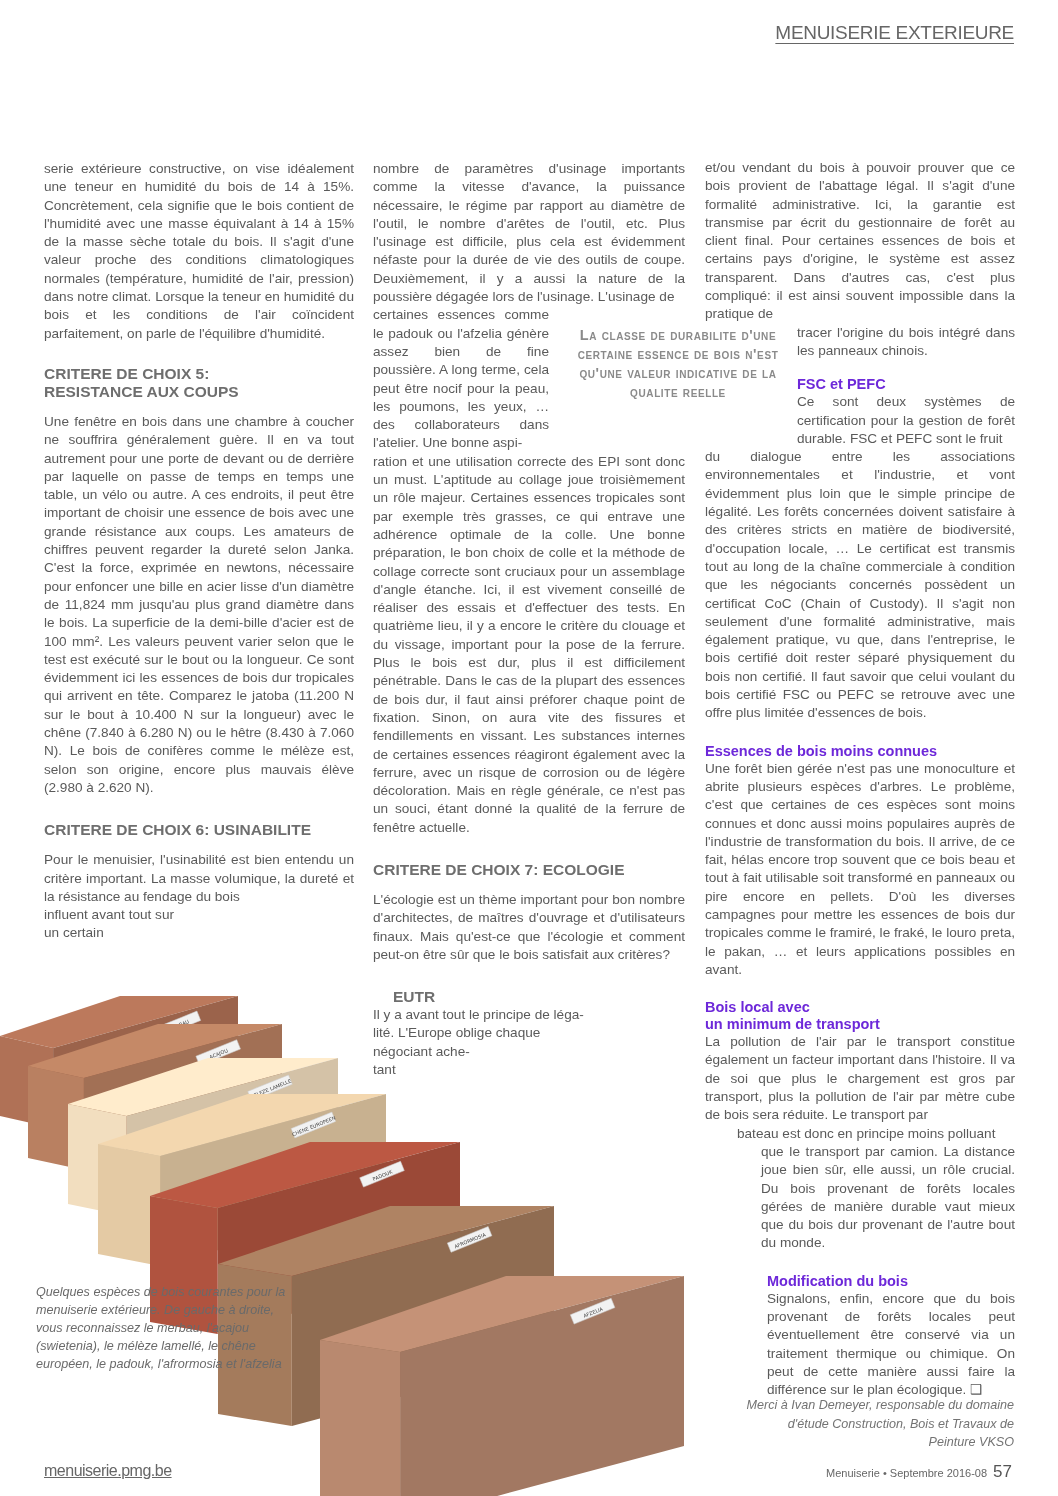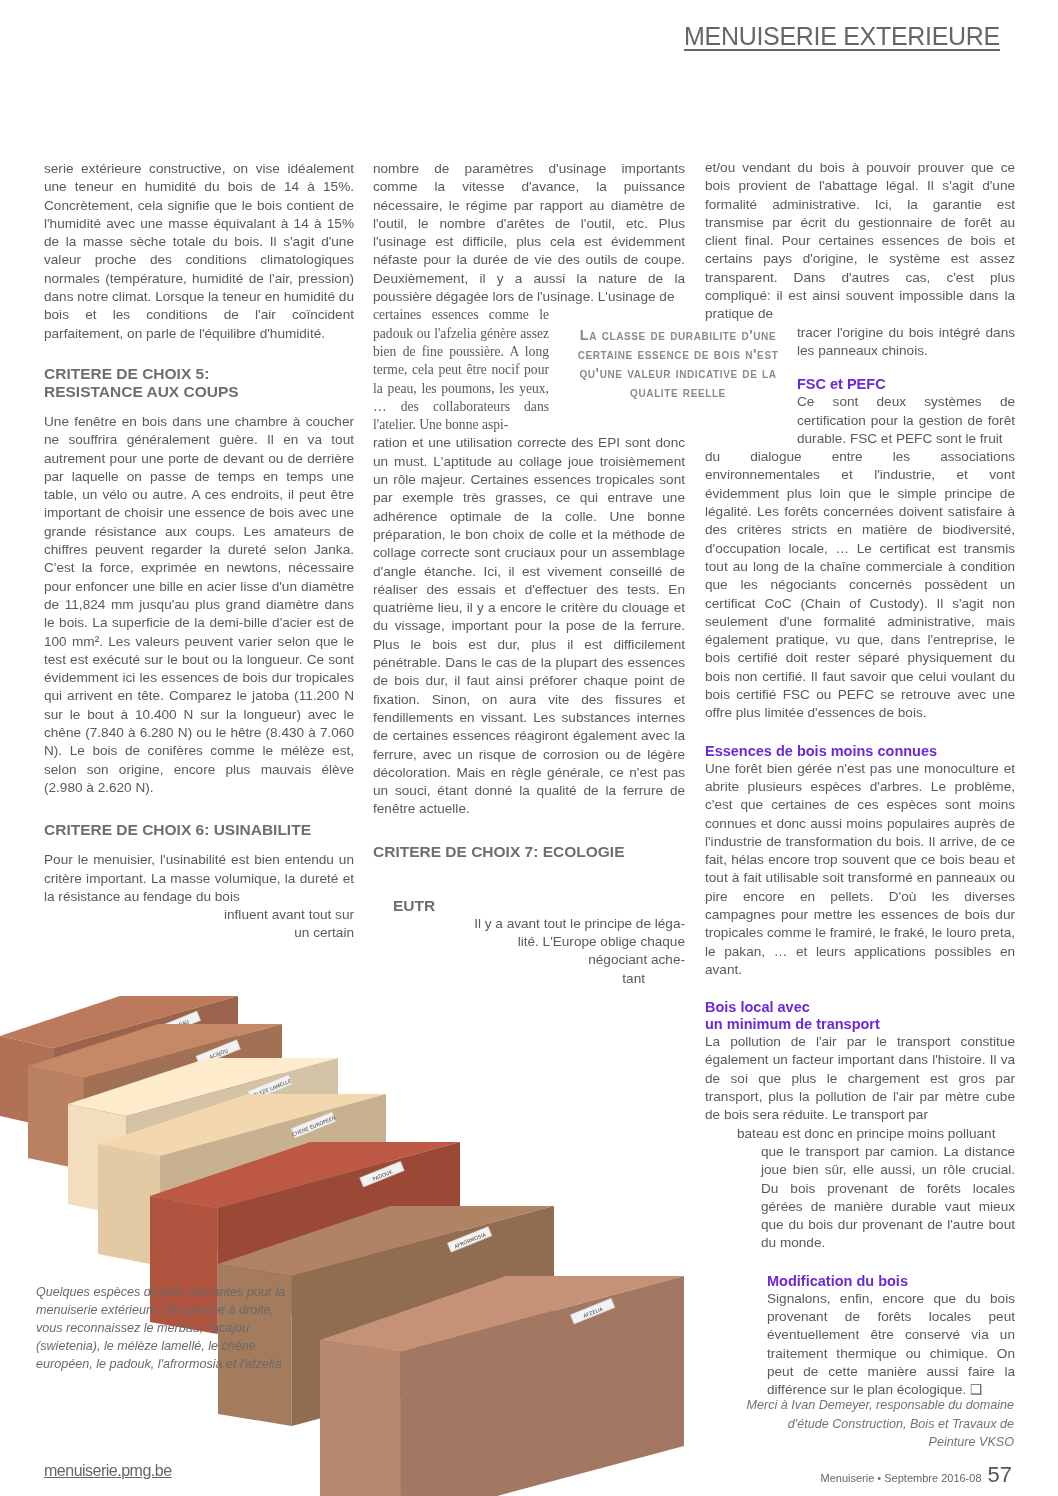--- a/index.html
+++ b/index.html
@@ -1,40 +1,40 @@
 <!DOCTYPE html>
 <html><head>
 <meta charset="utf-8">
 <style>
   html, body { margin: 0; padding: 0; background: #ffffff; }
   body { width: 1058px; height: 1496px; position: relative; overflow: hidden;
          font-family: "DejaVu Sans", sans-serif; color: #555555; }
-  .header-title { position: absolute; right: 58px; top: 22px; font-size: 25px; color: #666;
+  .header-title { position: absolute; right: 44px; top: 22px; font-size: 19px; color: #666;
          letter-spacing: -0.3px; text-decoration: underline; text-underline-offset: 4px;
          font-family: "Liberation Sans", sans-serif; font-stretch: condensed; }
   .col { position: absolute; font-size: 13.6px; line-height: 18.3px; color: #5a5a5a;
          text-align: justify; font-family: "Liberation Sans", sans-serif; }
   .col p { margin: 0; }
   .h { font-family: "Liberation Sans", sans-serif; font-weight: bold; color: #6e6e6e;
        font-size: 15.5px; line-height: 18px; margin: 0; }
   .h2 { font-family: "Liberation Sans", sans-serif; font-weight: bold; color: #6d28d9;
        font-size: 14.5px; line-height: 17px; margin: 0; }
-  .right-align { text-align: right; }
+  .right-align { }
   .pull-quote { position: absolute; left: 566px; top: 326px; width: 224px; text-align: center;
        font-family: "Liberation Sans", sans-serif; font-weight: bold; color: #8a8a8a;
        font-variant: small-caps; font-size: 14.5px; line-height: 19px; letter-spacing: 0.6px; }
   .caption { position: absolute; left: 36px; top: 1283px; width: 260px; font-style: italic;
        font-size: 12.6px; line-height: 18px; color: #6a6a6a; font-family: "Liberation Sans", sans-serif; }
   .credit { position: absolute; right: 44px; top: 1396px; width: 270px; text-align: right; font-style: italic;
        font-size: 12.6px; line-height: 18.5px; color: #737373; font-family: "Liberation Sans", sans-serif; }
   .footer-left { position: absolute; left: 44px; top: 1462px; font-size: 16px; color: #666;
        text-decoration: underline; font-family: "Liberation Sans", sans-serif; letter-spacing: -0.5px; text-align: center; }
   .footer-right { position: absolute; right: 46px; top: 1462px; font-size: 11px; color: #666;
        font-family: "Liberation Sans", sans-serif; }
-  .page-num { font-size: 22px; color: #555; margin-left: 6px; }
+  .page-num { font-size: 17px; color: #555; margin-left: 6px; }
   .photo { position: absolute; left: 0; top: 996px; width: 770px; height: 500px; }
 </style>
 </head>
 <body>
 
 <div class="header-title">MENUISERIE EXTERIEURE</div>
 
 <div class="col" style="left:44px; top:160px; width:310px;">
   <p>serie extérieure constructive, on vise idéalement une teneur en humidité du bois de 14 à 15%. Concrètement, cela signifie que le bois contient de l'humidité avec une masse équivalant à 14 à 15% de la masse sèche totale du bois. Il s'agit d'une valeur proche des conditions climatologiques normales (température, humidité de l'air, pression) dans notre climat. Lorsque la teneur en humidité du bois et les conditions de l'air coïncident parfaitement, on parle de l'équilibre d'humidité.</p>
   <div style="height:22px"></div>
@@ -45,25 +45,26 @@
   <div style="height:24px"></div>
   <p class="h">CRITERE DE CHOIX 6: USINABILITE</p>
   <div style="height:12px"></div>
   <p>Pour le menuisier, l'usinabilité est bien entendu un critère important. La masse volumique, la dureté et la résistance au fendage du bois</p>
   <p class="right-align">influent avant tout sur</p>
   <p class="right-align">un certain</p>
 </div>
 
 <div class="col" style="left:373px; top:160px; width:312px;">
   <p>nombre de paramètres d'usinage importants comme la vitesse d'avance, la puissance nécessaire, le régime par rapport au diamètre de l'outil, le nombre d'arêtes de l'outil, etc. Plus l'usinage est difficile, plus cela est évidemment néfaste pour la durée de vie des outils de coupe. Deuxièmement, il y a aussi la nature de la poussière dégagée lors de l'usinage. L'usinage de</p>
-  <p style="width:176px;font-family:Liberation Serif, serif;">certaines essences comme le padouk ou l'afzelia génère assez bien de fine poussière. A long terme, cela peut être nocif pour la peau, les poumons, les yeux, … des collaborateurs dans l'atelier. Une bonne aspi-</p>
+  <p style="width:176px;">certaines essences comme le padouk ou l'afzelia génère assez bien de fine poussière. A long terme, cela peut être nocif pour la peau, les poumons, les yeux, … des collaborateurs dans l'atelier. Une bonne aspi-</p>
   <p>ration et une utilisation correcte des EPI sont donc un must. L'aptitude au collage joue troisièmement un rôle majeur. Certaines essences tropicales sont par exemple très grasses, ce qui entrave une adhérence optimale de la colle. Une bonne préparation, le bon choix de colle et la méthode de collage correcte sont cruciaux pour un assemblage d'angle étanche. Ici, il est vivement conseillé de réaliser des essais et d'effectuer des tests. En quatrième lieu, il y a encore le critère du clouage et du vissage, important pour la pose de la ferrure. Plus le bois est dur, plus il est difficilement pénétrable. Dans le cas de la plupart des essences de bois dur, il faut ainsi préforer chaque point de fixation. Sinon, on aura vite des fissures et fendillements en vissant. Les substances internes de certaines essences réagiront également avec la ferrure, avec un risque de corrosion ou de légère décoloration. Mais en règle générale, ce n'est pas un souci, étant donné la qualité de la ferrure de fenêtre actuelle.</p>
   <div style="height:24px"></div>
   <p class="h">CRITERE DE CHOIX 7: ECOLOGIE</p>
   <div style="height:12px"></div>
+  <p>L'écologie est un thème important pour bon nombre d'architectes, de maîtres d'ouvrage et d'utilisateurs finaux. Mais qu'est-ce que l'écologie et comment peut-on être sûr que le bois satisfait aux critères?</p>
   <div style="height:24px"></div>
   <p class="h" style="padding-left:20px;">EUTR</p>
   <p class="right-align">Il y a avant tout le principe de léga-</p>
   <p class="right-align">lité. L'Europe oblige chaque</p>
   <p class="right-align">négociant ache-</p>
   <p class="right-align" style="padding-right:40px;">tant</p>
 </div>
 
 <div class="pull-quote">La classe de durabilite d'une certaine essence de bois n'est qu'une valeur indicative de la qualite reelle</div>
 

